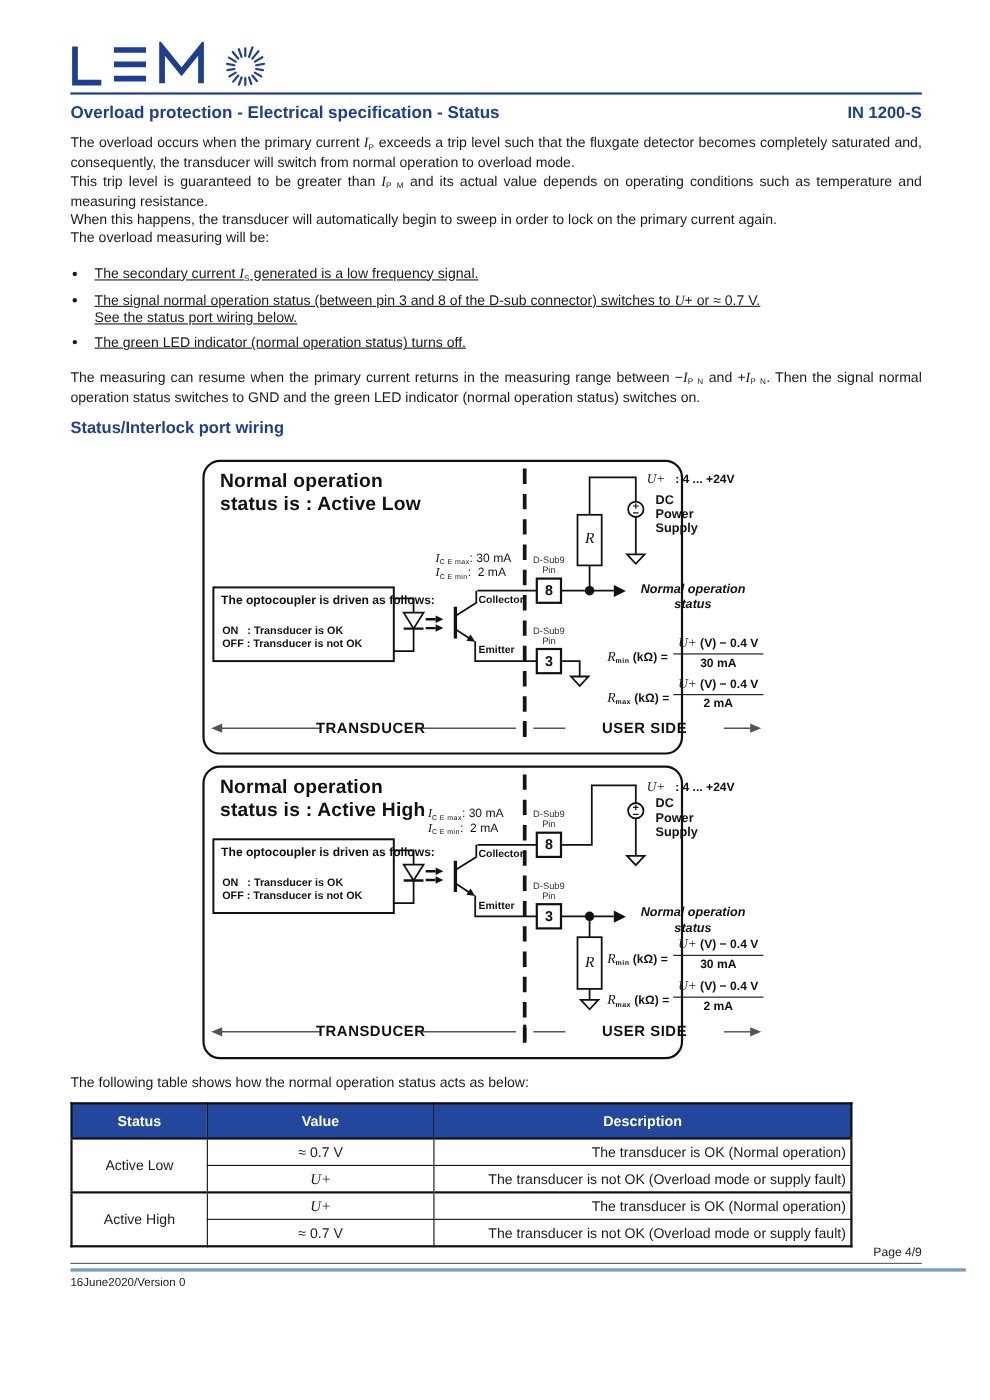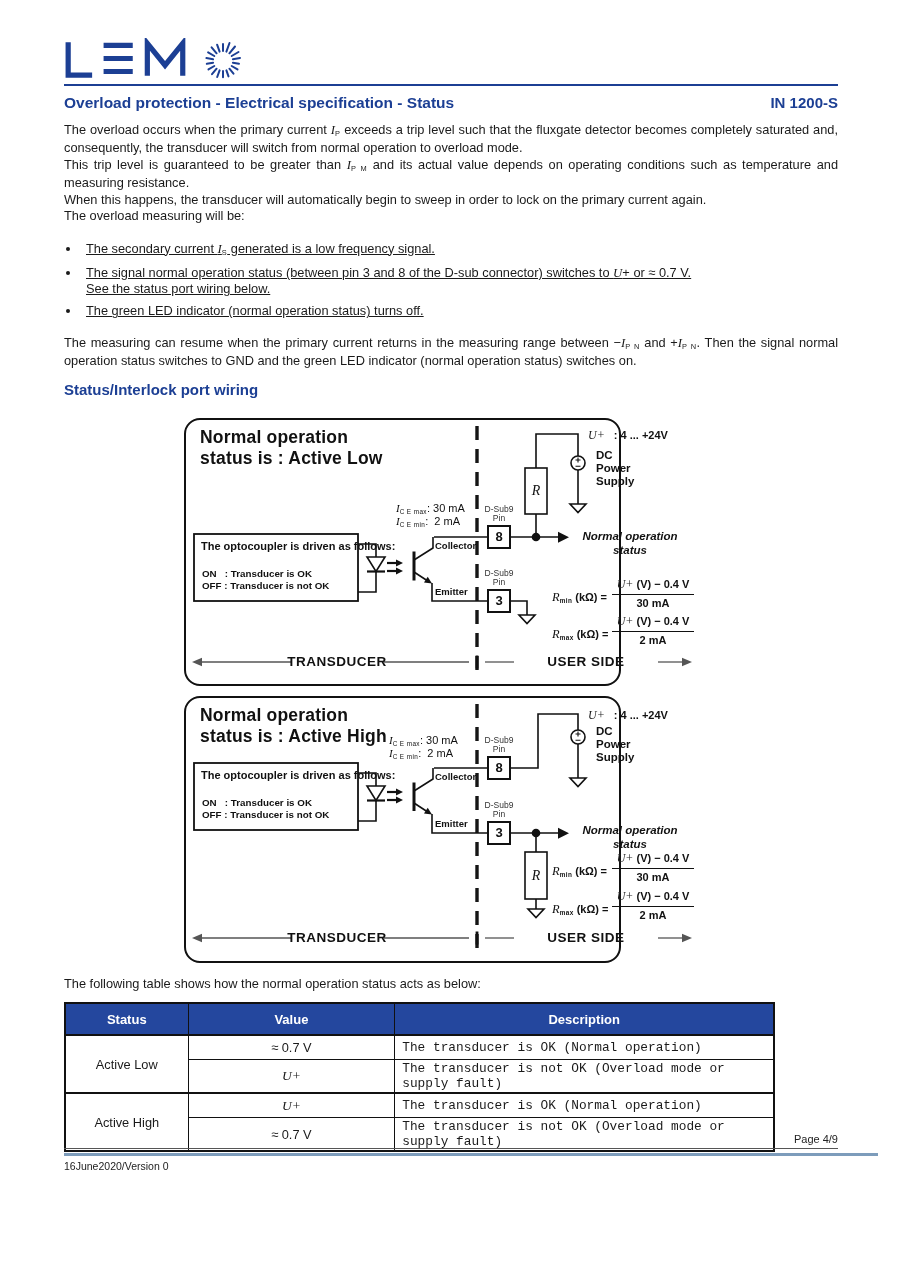--- a/index.html
+++ b/index.html
@@ -52,21 +52,21 @@
   .frc .den{padding-top:2px;}
   .sidelab{font-size:13.5px;letter-spacing:.5px;text-align:center;width:140px;}
   
   #tablezone{left:64px;top:976px;width:774px;font-size:12.8px;}
   #tablezone .intro{margin:0;}
   table.st{border-collapse:collapse;margin-top:11px;width:711px;table-layout:fixed;}
   table.st th,table.st td{border:1.6px solid #111;}
   table.st{border:2.2px solid #111;}
   table.st th{background:#24479e;color:#fff;font-size:13px;height:28px;text-align:center;}
   table.st td{height:21px;text-align:center;padding:1px 4px;}
-  table.st td.desc{text-align:left;padding-left:7px;font-family:Liberation Mono, monospace;}
+  table.st td.desc{text-align:right;padding-left:7px;}
   table.st tr.grp td{border-top:2.2px solid #111;}
   td.uval{font-family:"Liberation Serif",serif;font-style:italic;font-size:13.5px;}
   .c1{width:122px;} .c2{width:205px;} .c3{width:376px;}
   
   #f-thin{left:64px;top:1148px;width:774px;height:1px;background:#555;}
   #f-page{top:1133px;left:64px;width:774px;text-align:right;font-size:11px;color:#222;}
   #f-blue{left:64px;top:1153px;width:814px;height:2.5px;background:#7d9cbb;}
   #f-ver{left:64px;top:1160px;font-size:10.5px;color:#222;}
   .wire{stroke:#111;stroke-width:1.6;fill:none;}
   .box{fill:#fff;stroke:#111;}

